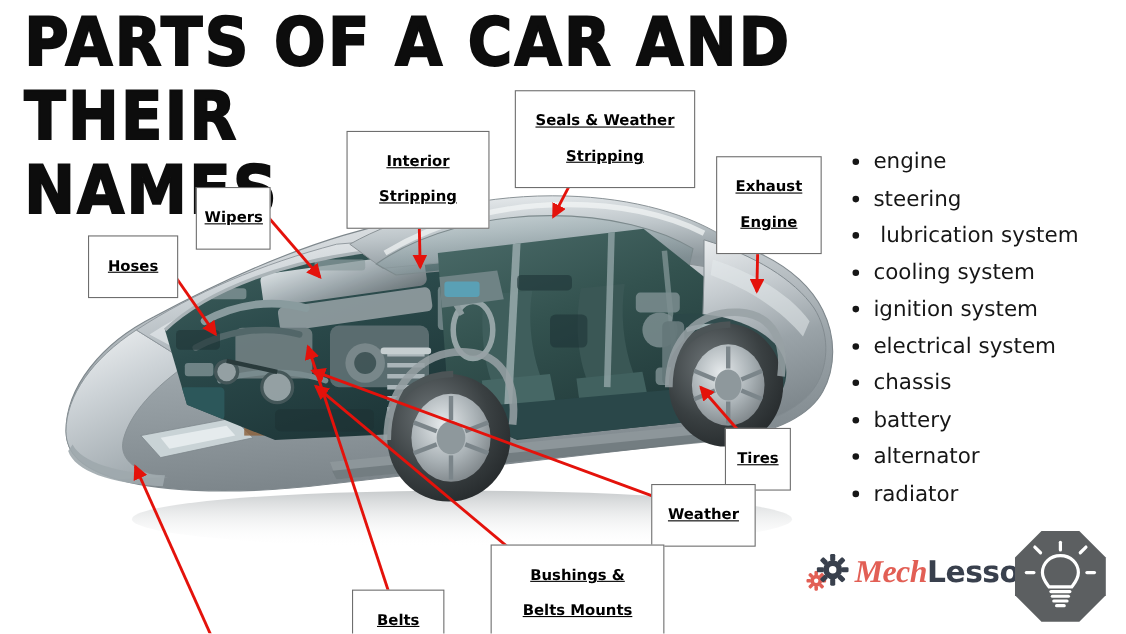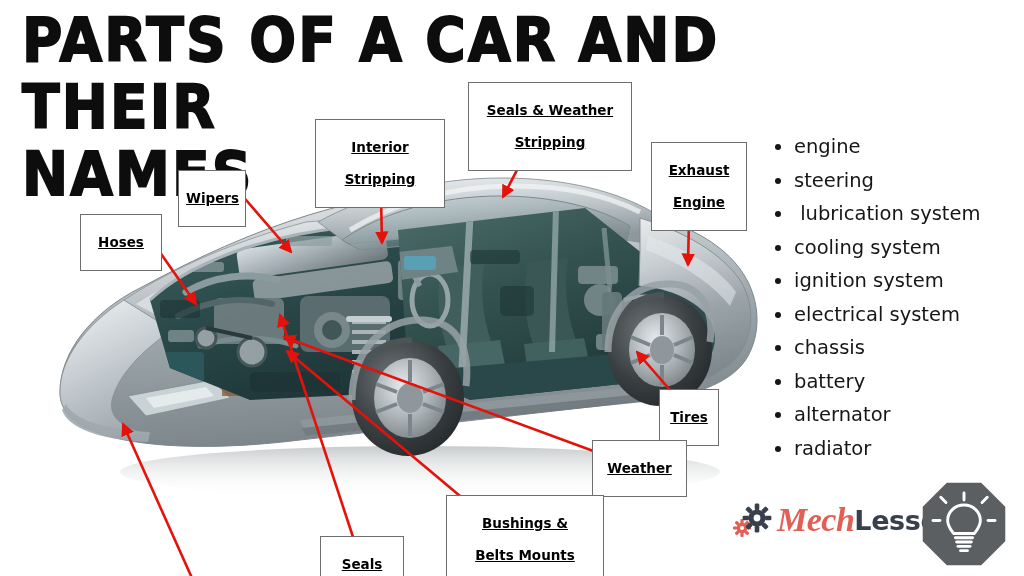--- a/index.html
+++ b/index.html
@@ -66,21 +66,21 @@
   
   #arrows,#carSvg{position:absolute;left:0;top:0;width:1024px;height:576px;}
   #carSvg{z-index:5;}
   #arrows{z-index:30;pointer-events:none;}
 
   
   #logo-wrap{position:absolute;left:735px;top:486px;width:290px;height:80px;z-index:45;}
   #logo-text{position:absolute;left:0;top:14px;height:40px;display:flex;align-items:center;}
   #logo-mech{
     font-family:"Liberation Serif", serif;
-    font-style:italic;font-weight:700;font-size:34px;color:#e25f55;letter-spacing:-.5px;
+    font-style:italic;font-weight:700;font-size:29px;color:#e25f55;letter-spacing:-.5px;
   }
   #logo-lesson{
     font-family:"DejaVu Sans", sans-serif;
     font-weight:700;font-size:27px;color:#39404d;letter-spacing:-.4px;
   }
 </style>
 </head>
 <body>
 
 <div id="stage">
@@ -364,21 +364,21 @@
   <div class="label-box" style="left:592px;top:440px;width:95px;">
     <span class="u">Weather</span>
   </div>
 
   <div class="label-box" style="left:446px;top:495px;width:158px;">
     <span class="u">Bushings &amp;</span>
     <span class="u">Belts Mounts</span>
   </div>
 
   <div class="label-box" style="left:320px;top:536px;width:84px;">
-    <span class="u">Seals</span>
+    <span class="u">Belts</span>
   </div>
 
   <ul id="bullets">
     <li>engine</li>
     <li>steering</li>
     <li> lubrication system</li>
     <li>cooling system</li>
     <li>ignition system</li>
     <li>electrical system</li>
     <li>chassis</li>

